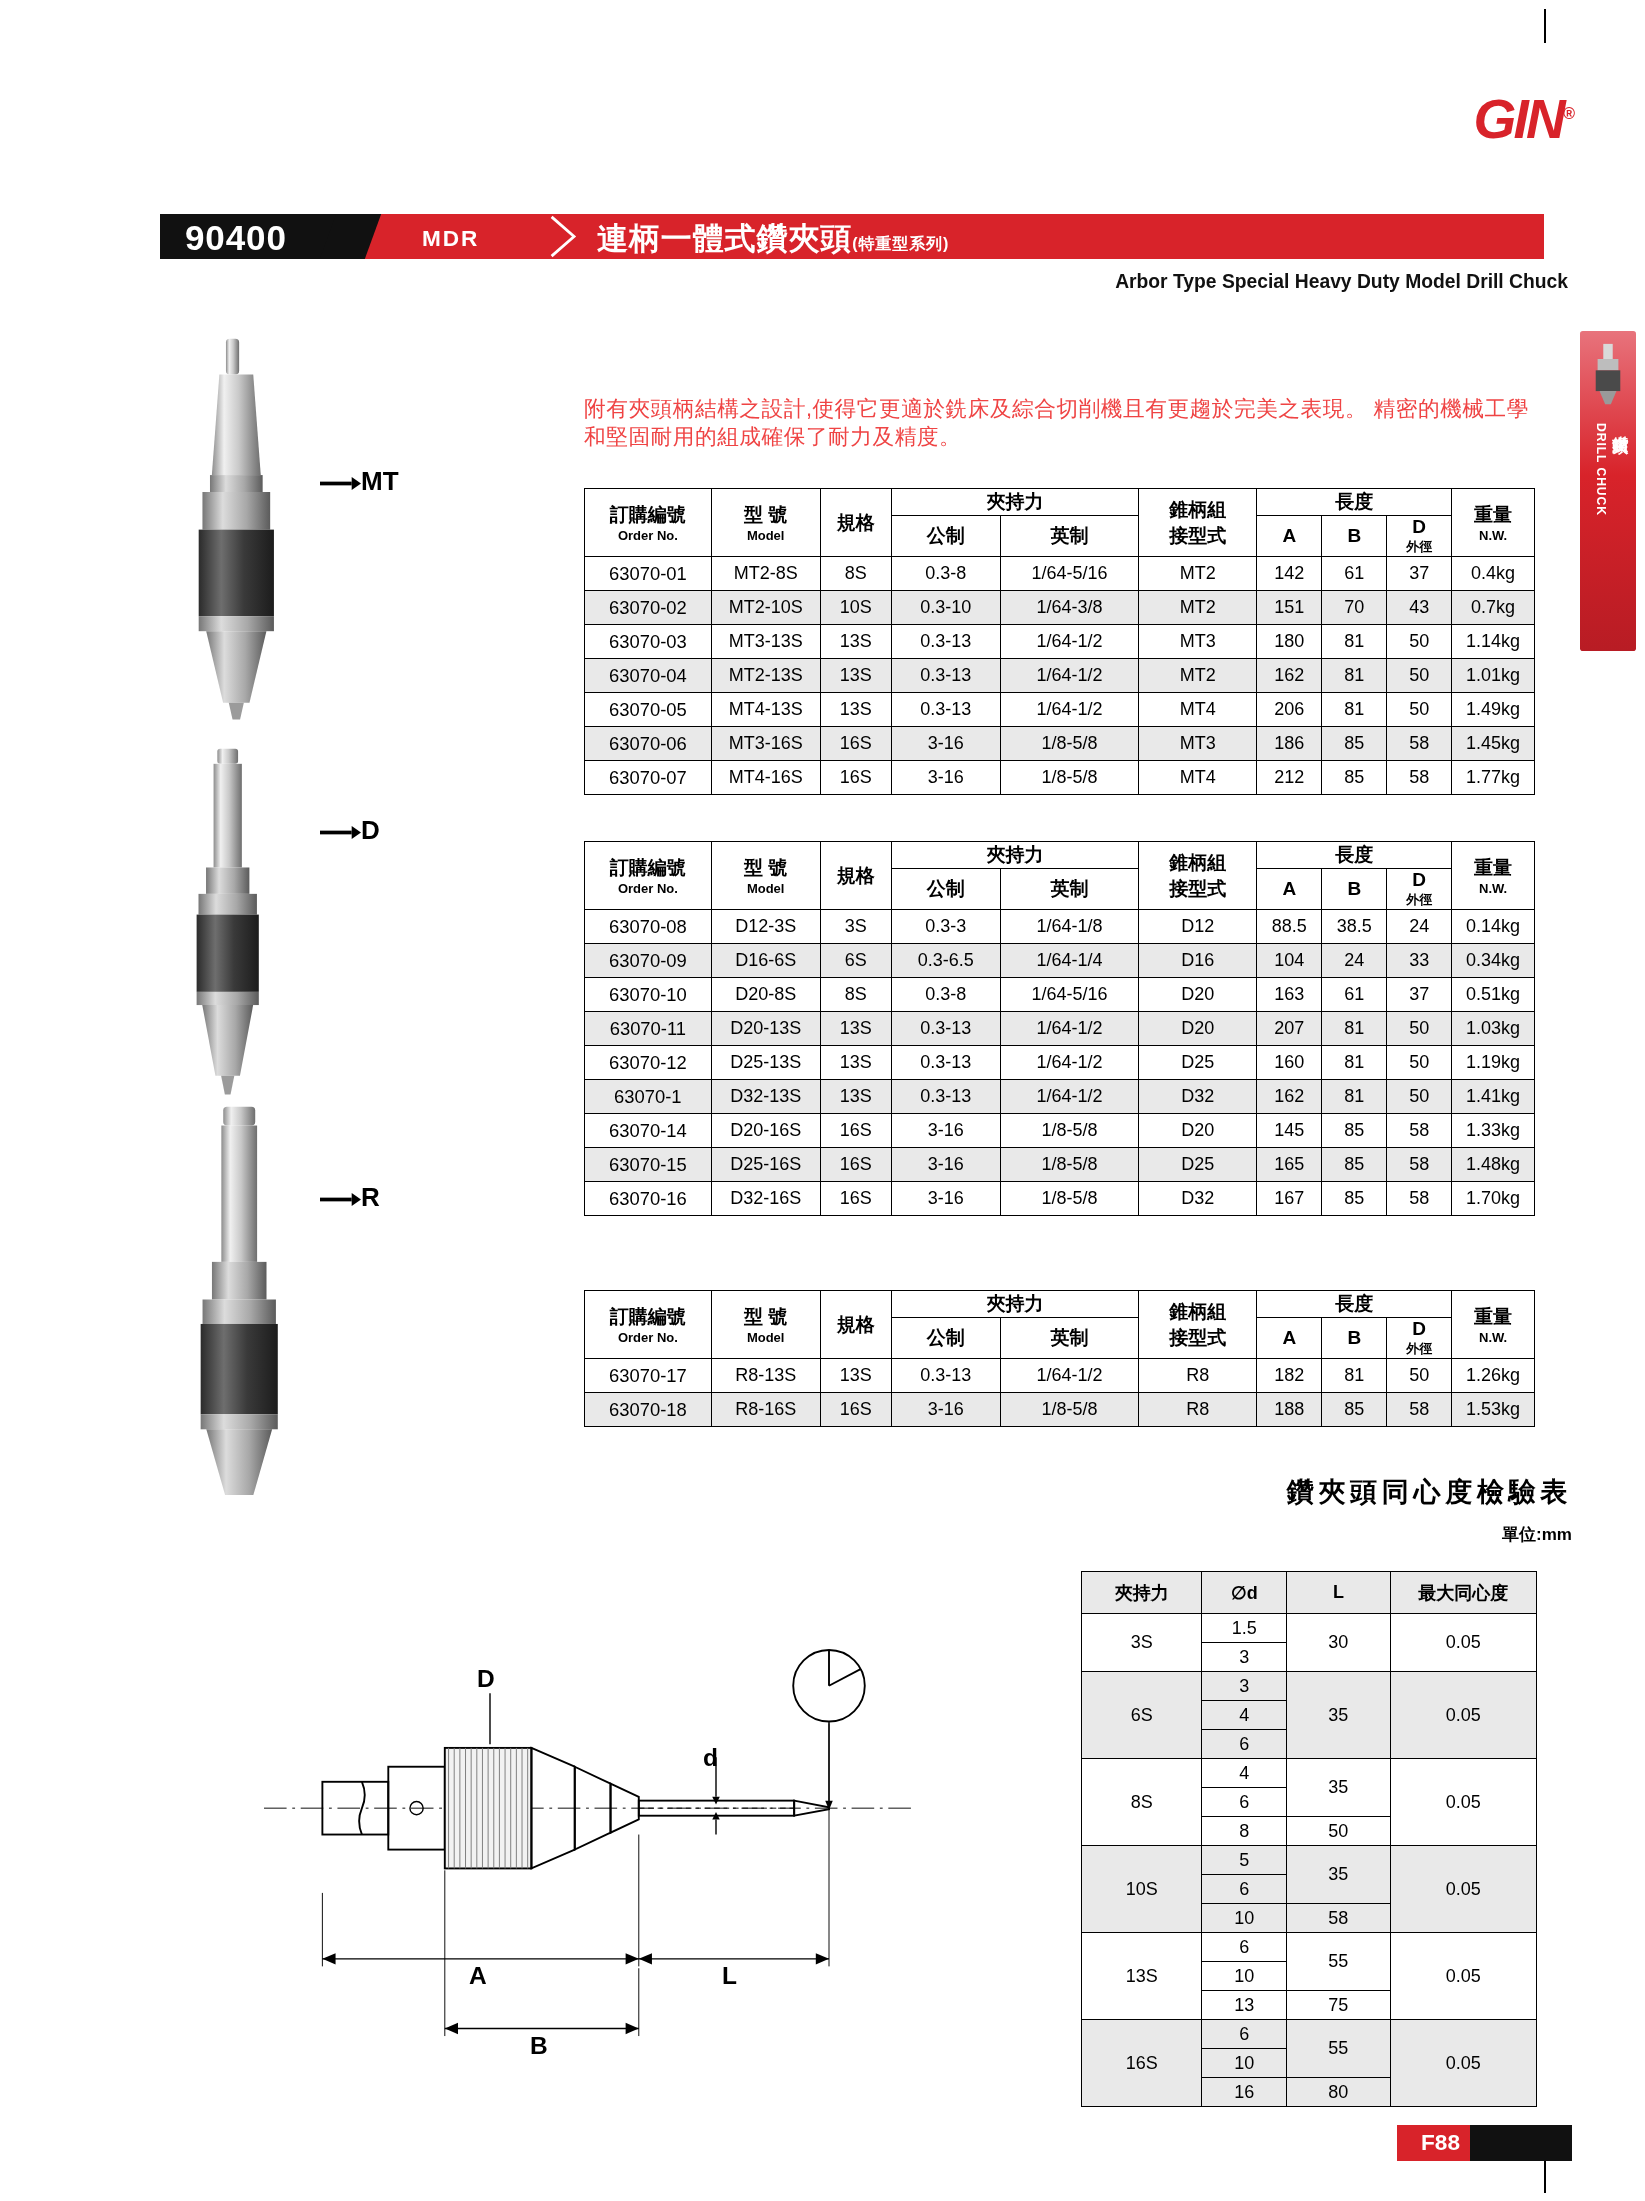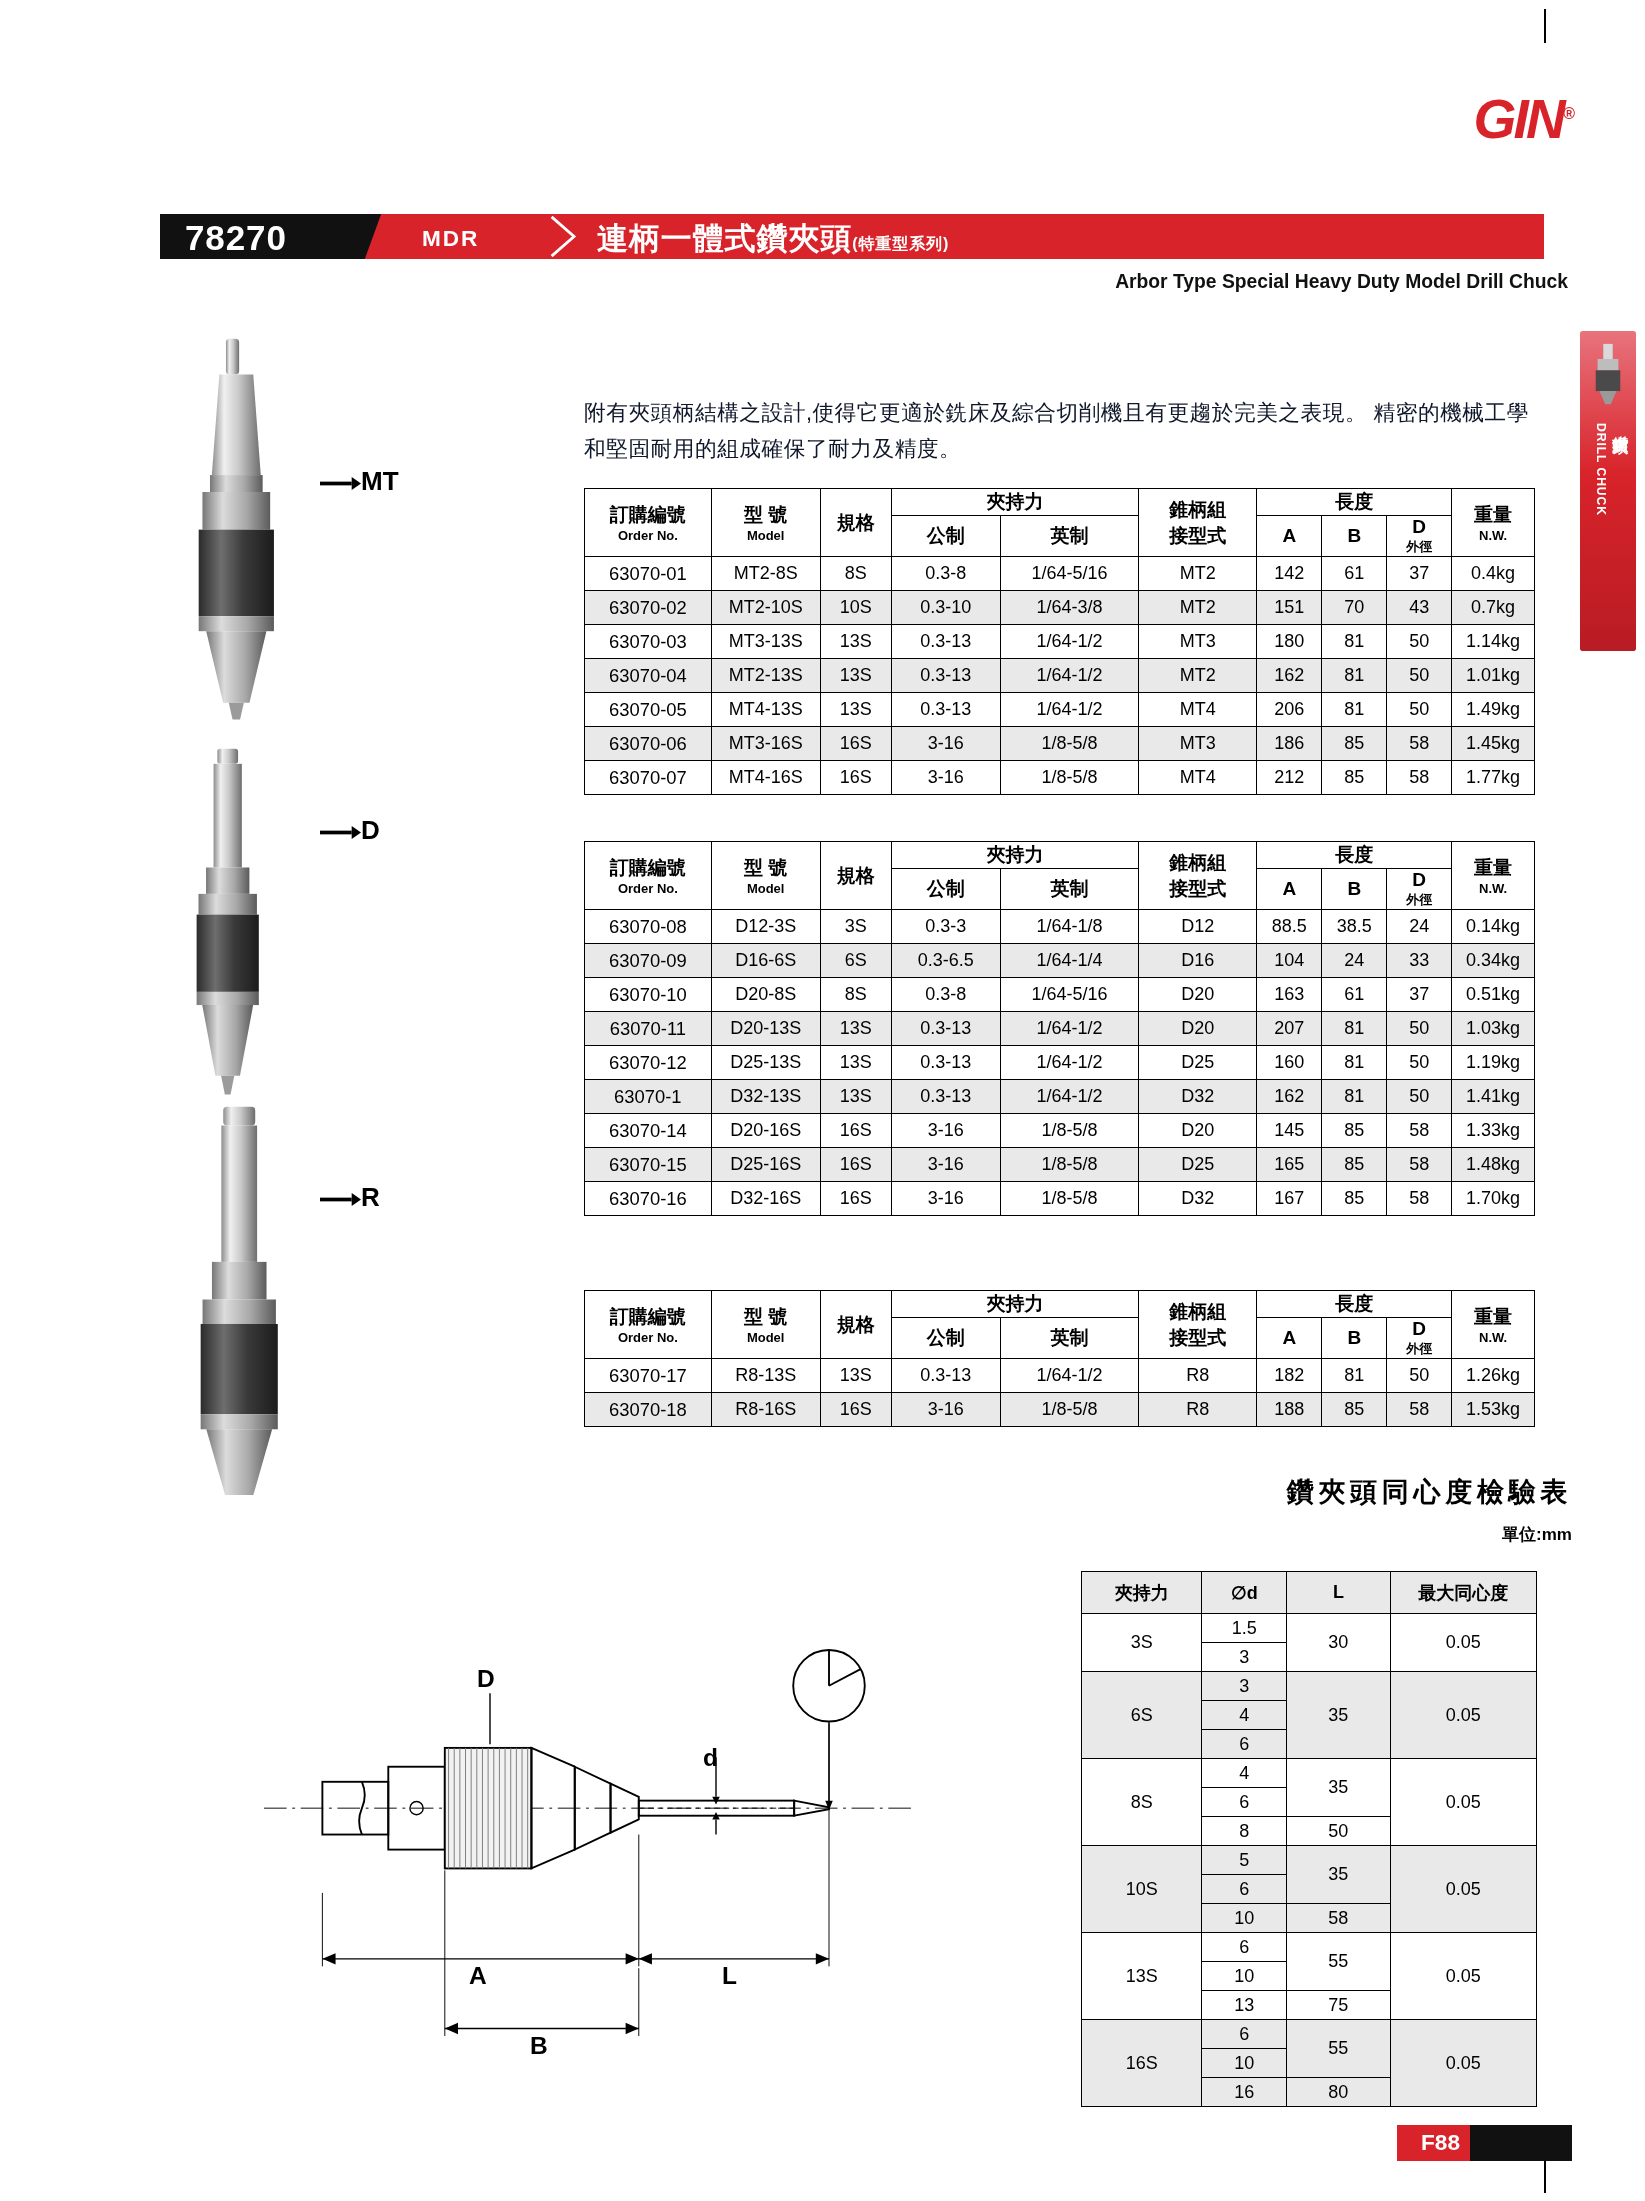--- a/index.html
+++ b/index.html
@@ -20,21 +20,21 @@
   .en-title{position:absolute;right:77px;top:271px;font-size:19.3px;font-weight:bold;color:#111;}
   
   .side-tab{position:absolute;right:9.4px;top:331px;width:56px;height:320px;background:linear-gradient(to bottom,#e8737c,#d8232a 45%,#b81c24);border-radius:2.8px;}
   .side-tab .chuck-pic{position:absolute;left:8.5px;top:11.3px;width:40px;height:68px;}
   .side-tab .v-en{position:absolute;left:7.5px;top:92px;width:21px;writing-mode:vertical-rl;font-size:12.2px;font-weight:bold;color:#fff;letter-spacing:0.9px;}
   .side-tab .v-zh{position:absolute;left:28px;top:92px;width:22.6px;writing-mode:vertical-rl;font-size:16px;font-weight:bold;color:#fff;letter-spacing:1.9px;}
   
   .photo{position:absolute;}
   .lbl-arrow{position:absolute;font-size:26px;font-weight:bold;}
   
-  .desc{position:absolute;left:584px;top:395px;width:951px;font-size:21.7px;line-height:36px;letter-spacing:0.5px;color:#0f172a;}
+  .desc{position:absolute;left:584px;top:395px;width:951px;font-size:21.7px;line-height:28px;letter-spacing:0.5px;color:#ef4444;}
   
   table.spec{position:absolute;border-collapse:collapse;font-size:18px;}
   table.spec td,table.spec th{border:0.9px solid #000;text-align:center;padding:0;font-weight:normal;}
   table.spec .hd{font-weight:bold;font-size:19px;}
   table.spec tr.alt td{background:#e9e9e9;}
   .ordno{font-weight:bold;font-size:18.4px;}
   .sub{font-size:13px;}
   
   .conc-title{position:absolute;right:73px;top:1474px;font-size:27px;font-weight:bold;letter-spacing:4.7px;}
   .conc-unit{position:absolute;right:73px;top:1523px;font-size:17px;font-weight:bold;}
@@ -54,21 +54,21 @@
 <div class="crop-mark" style="left:1544px;top:9.4px;width:1.9px;height:34px;"></div>
 <div class="crop-mark" style="left:1544px;bottom:9.4px;width:1.9px;height:34px;"></div>
 
 <div class="logo">
   <div class="logo-text"><span>GIN</span><span class="logo-r">®</span></div>
 </div>
 
 <div class="title-bar"></div>
 <div class="title-black"></div>
 <div class="title-black-sk"></div>
-<div class="code-no">78270</div>
+<div class="code-no">90400</div>
 <div class="mdr">MDR</div>
 <div class="arrow-sep">
   <svg width="43" height="43" viewBox="0 0 46 46">
       <path d="M6 2 L30 23 L6 44" fill="none" stroke="#fff" stroke-width="3"></path>
     </svg>
 </div>
 <div class="zh-title"><span>連柄一體式鑽夾頭</span><small>(特重型系列)</small></div>
 <div class="en-title">Arbor Type Special Heavy Duty Model Drill Chuck</div>
 
 <div class="side-tab">

